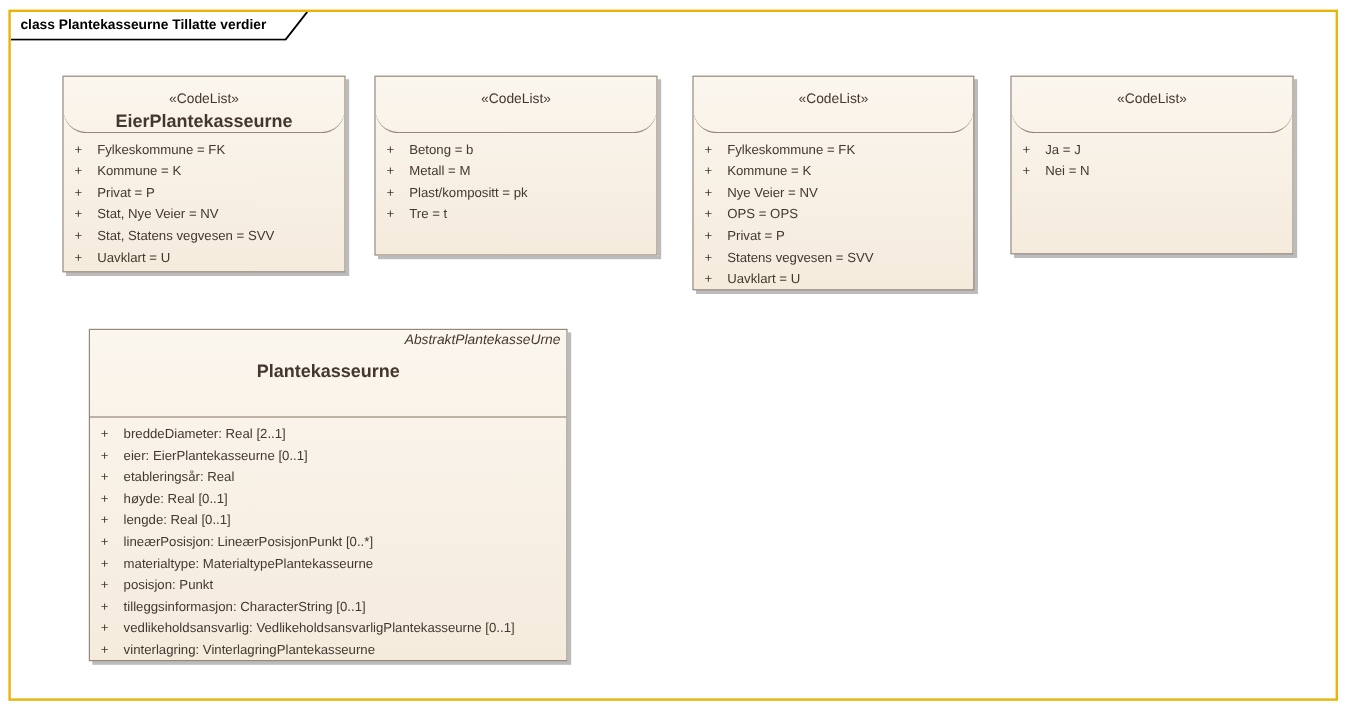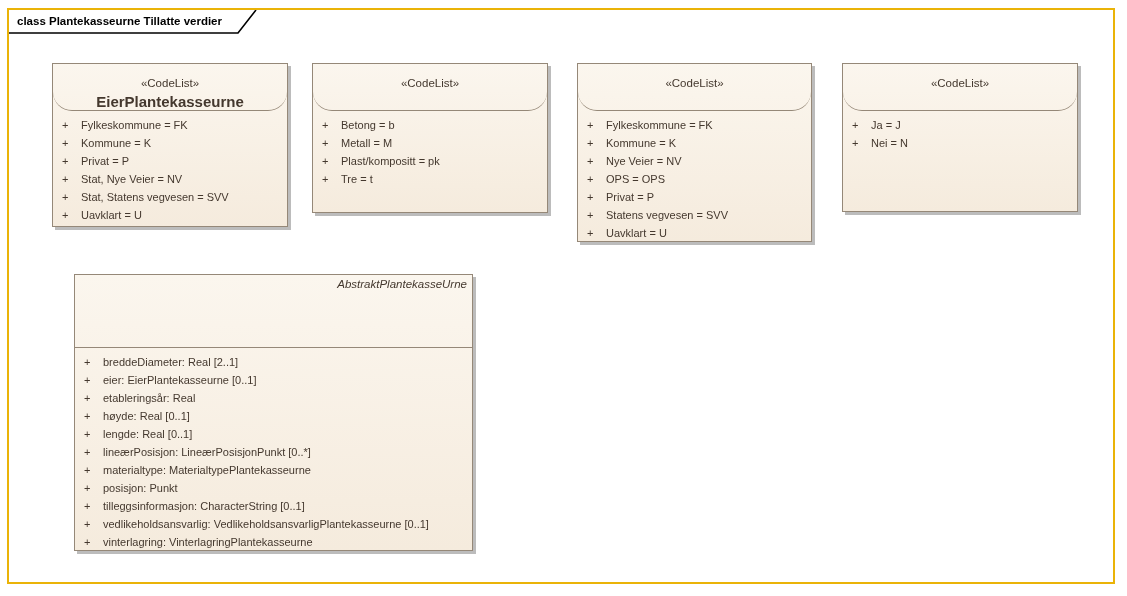--- a/index.html
+++ b/index.html
@@ -171,20 +171,21 @@
         <li class="attr-row">
         <span class="plus">+</span>
         <span>Nei = N</span>
       </li>
       </ul>
   </div>
 
   <div class="uml-box" style="left:41px;top:264px;width:399px;height:277px;margin-left:24px;">
     <div class="uml-head ft-head">
       <div class="parent-label">AbstraktPlantekasseUrne</div>
+      <div class="cls-name">Plantekasseurne</div>
     </div>
     <ul class="attrs">
         <li class="attr-row">
         <span class="plus">+</span>
         <span>breddeDiameter: Real [2..1]</span>
       </li>
         <li class="attr-row">
         <span class="plus">+</span>
         <span>eier: EierPlantekasseurne [0..1]</span>
       </li>

